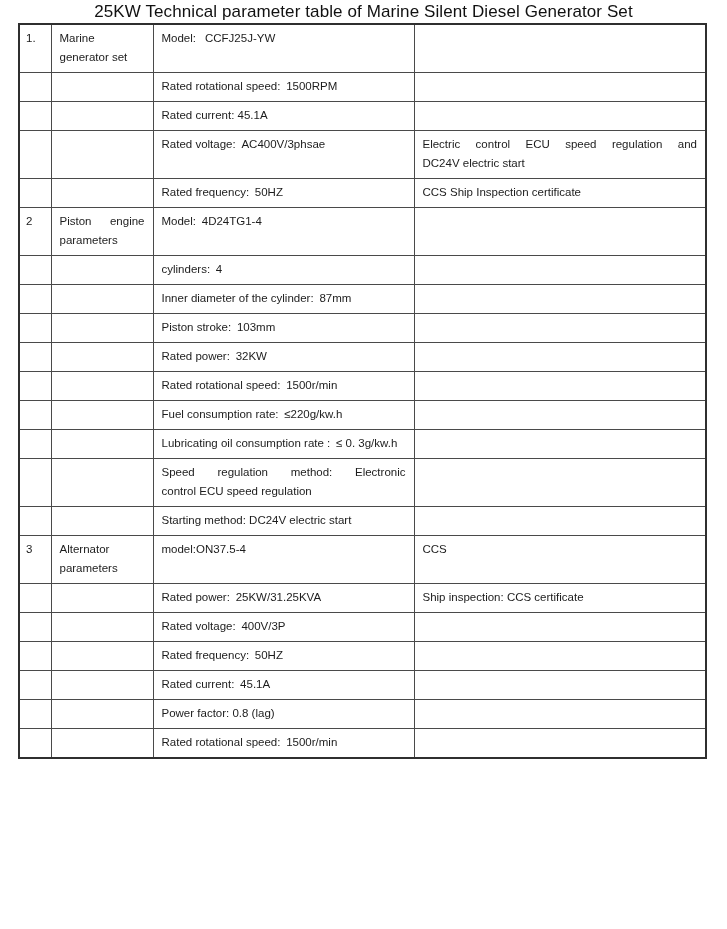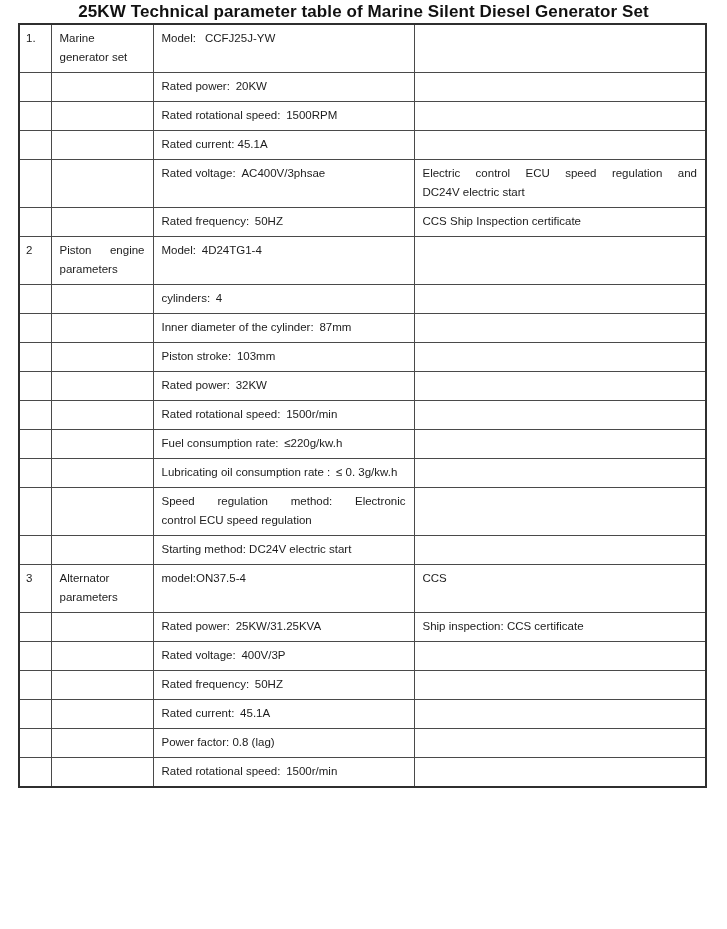--- a/index.html
+++ b/index.html
@@ -16,21 +16,21 @@
   }
   .page {
     width: 727px;
     min-height: 929px;
     background: #ffffff;
     padding-top: 2px;
   }
   .doc-title {
     font-size: 17px;
     line-height: 20px;
-    font-weight: bold;
+    font-weight: normal;
     text-align: center;
     margin: 0 0 1px 0;
     color: #111111;
     letter-spacing: 0.1px;
   }
   table.param-table {
     border-collapse: collapse;
     table-layout: fixed;
     width: 687px;
     margin-left: 18px;
@@ -72,26 +72,20 @@
     <tbody>
         <tr>
           <td class="col-no">1.</td>
           <td class="col-category">Marine generator&nbsp;set</td>
           <td class="col-param">Model:  CCFJ25J-YW</td>
           <td class="col-note"></td>
         </tr>
         <tr>
           <td class="col-no"></td>
           <td class="col-category"></td>
-          <td class="col-param">Rated power: 20KW</td>
-          <td class="col-note"></td>
-        </tr>
-        <tr>
-          <td class="col-no"></td>
-          <td class="col-category"></td>
           <td class="col-param">Rated rotational speed: 1500RPM</td>
           <td class="col-note"></td>
         </tr>
         <tr>
           <td class="col-no"></td>
           <td class="col-category"></td>
           <td class="col-param">Rated current: 45.1A</td>
           <td class="col-note"></td>
         </tr>
         <tr>

